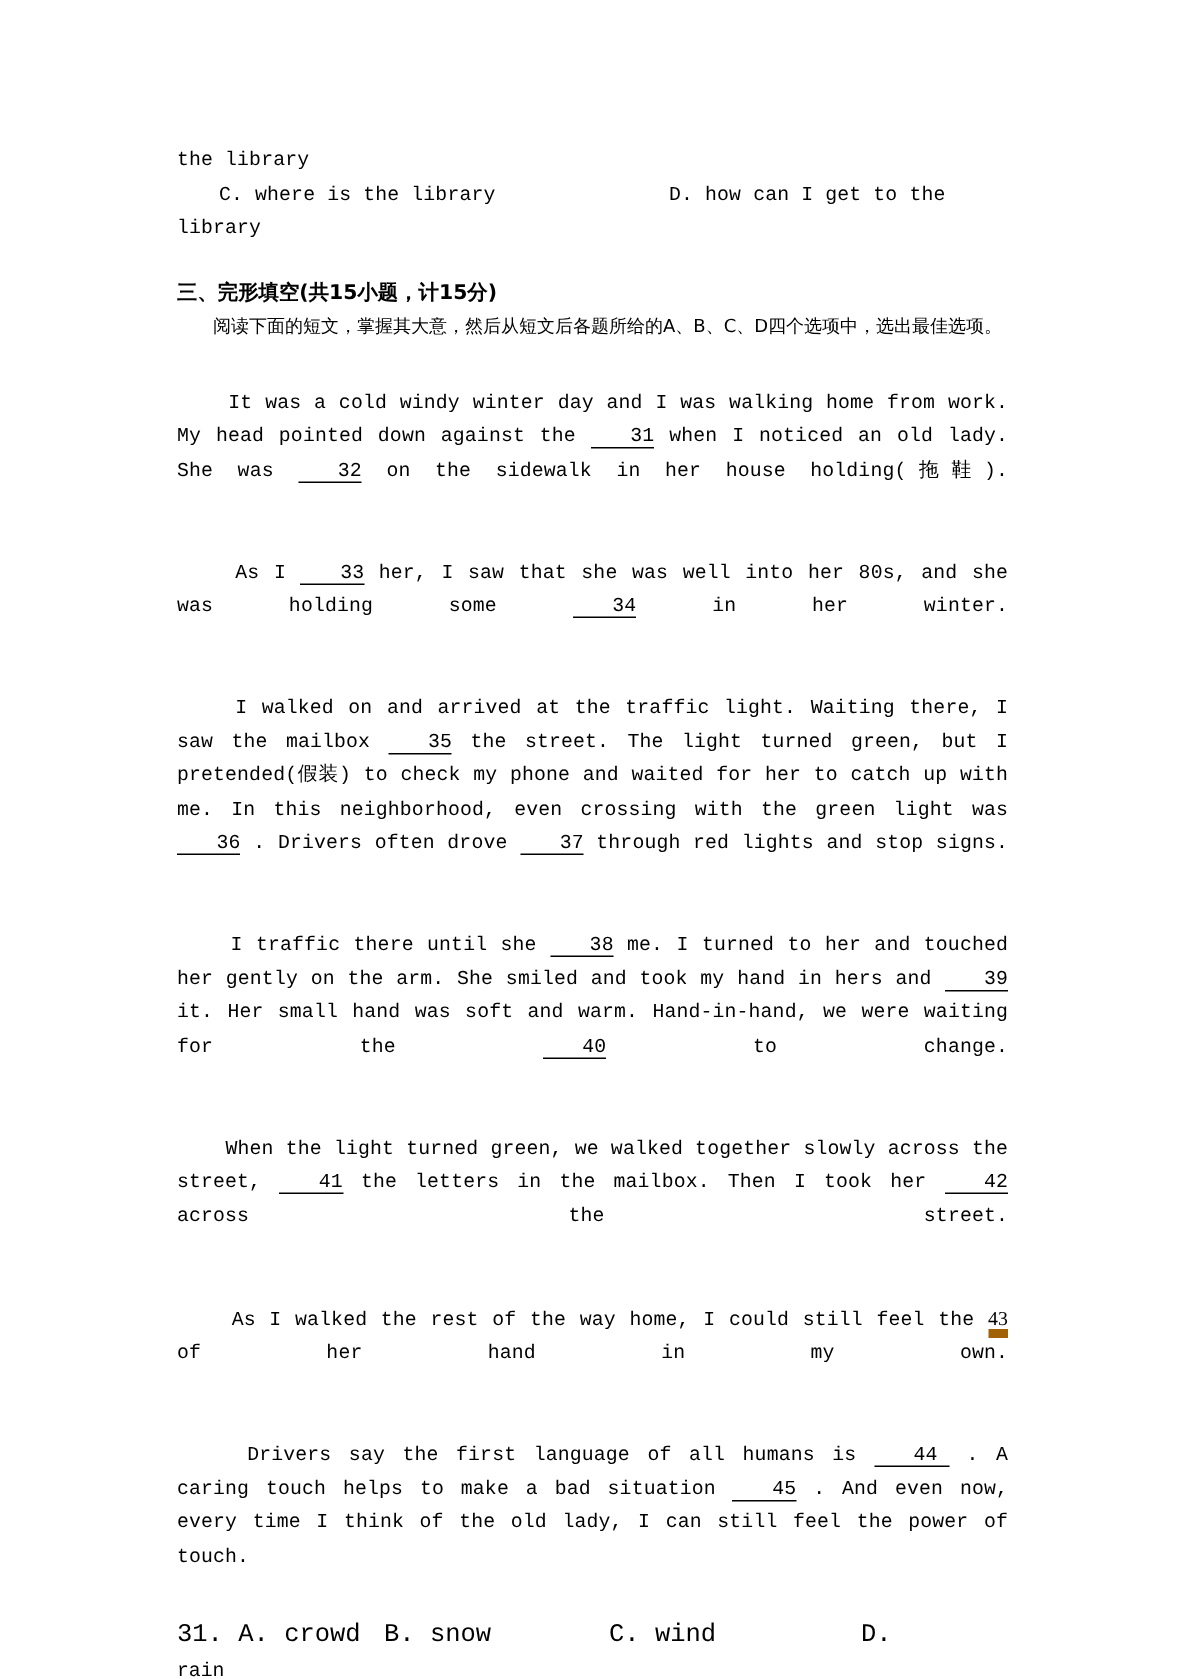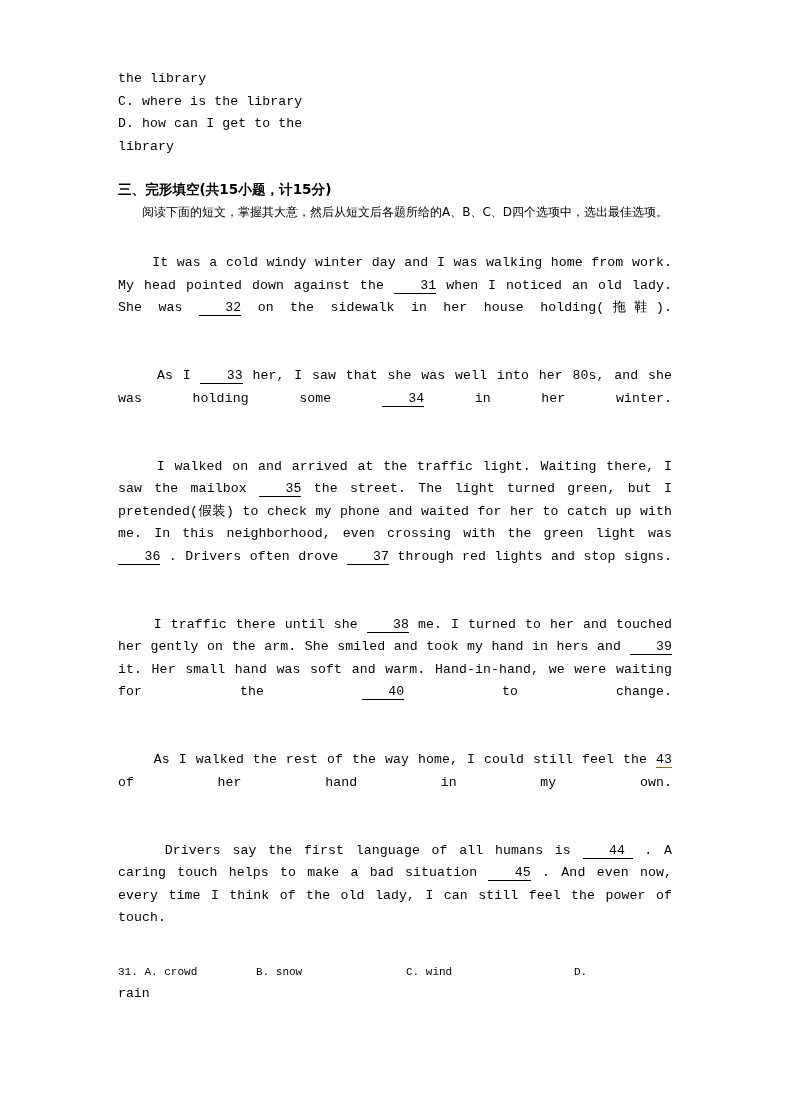--- a/index.html
+++ b/index.html
@@ -12,21 +12,21 @@
     height: 1119px;
     font-family: "Liberation Mono", "DejaVu Sans Mono", monospace;
     color: #000000;
     position: relative;
     overflow: hidden;
   }
   .page {
     box-sizing: border-box;
     width: 790px;
     height: 853px;
-    padding: 68px 118px 40px 118px;
+    padding: 96px 118px 40px 118px;
     position: relative;
   }
   .line {
     font-size: 13.2px;
     line-height: 22.6px;
     white-space: pre-wrap;
     letter-spacing: 0.1px;
   }
   .just {
     text-align: justify;
@@ -52,43 +52,44 @@
   }
   .blank {
     display: inline-block;
     border-bottom: 1px solid #000;
     text-align: right;
     min-width: 42px;
     line-height: 15px;
   }
   .blank.wide { min-width: 50px; }
   .u-inline {
-    border-bottom: 1px solid #a16207;
+    border-bottom: 6px solid #a16207;
+    font-family: Liberation Serif, serif;
   }
   .opt-grid {
     display: grid;
     grid-template-columns: 138px 150px 168px auto;
-    font-size: 11px;
+    font-size: 17px;
     line-height: 22.6px;
   }
   .opt-wrapline {
     font-size: 13.2px;
     line-height: 22.6px;
   }
   .mt6 { margin-top: 6px; }
   .choices-start { margin-top: 8px; }
 </style>
 </head>
 <body>
 
 <div class="page">
 
   <div class="line">the library</div>
 
-  <div class="line" style="display:flex;flex-direction:column;">
+  <div class="line" style="display:flex;">
     <span style="width:28px;"></span>
     <span style="width:300px;">C. where is the library</span>
     <span>D. how can I get to the</span>
   </div>
 
   <div class="line">library</div>
 
   <div class="cn sec-head">三、完形填空(共15小题，计15分)</div>
 
   <div class="cn-normal indent2">阅读下面的短文，掌握其大意，然后从短文后各题所给的A、B、C、D四个选项中，选出最佳选项。</div>
@@ -102,20 +103,23 @@
   </div>
 
   <div class="line just indent2">
     <span>I walked on and arrived at the traffic light. Waiting there, I saw the mailbox </span><span class="blank">35</span><span> the street. The light turned green, but I pretended(假装) to check my phone and waited for her to catch up with me. In this neighborhood, even crossing with the green light was </span><span class="blank">36</span><span> . Drivers often drove </span><span class="blank">37</span><span> through red lights and stop signs.</span>
   </div>
 
   <div class="line just indent2">
     <span>I traffic there until she </span><span class="blank">38</span><span> me. I turned to her and touched her gently on the arm. She smiled and took my hand in hers and </span><span class="blank">39</span><span> it. Her small hand was soft and warm. Hand-in-hand, we were waiting for the </span><span class="blank">40</span><span> to change.</span>
   </div>
 
+  <div class="line just indent2">
+    <span>When the light turned green, we walked together slowly across the street, </span><span class="blank">41</span><span> the letters in the mailbox. Then I took her </span><span class="blank">42</span><span> across the street.</span>
+  </div>
 
   <div class="line just indent2">
     <span>As I walked the rest of the way home, I could still feel the </span><span class="u-inline">43</span><span> of her hand in my own.</span>
   </div>
 
   <div class="line just indent2">
     <span>Drivers say the first language of all humans is </span><span class="blank wide">44</span><span> . A caring touch helps to make a bad situation </span><span class="blank">45</span><span> . And even now, every time I think of the old lady, I can still feel the power of touch.</span>
   </div>
 
   <div class="choices-start">

